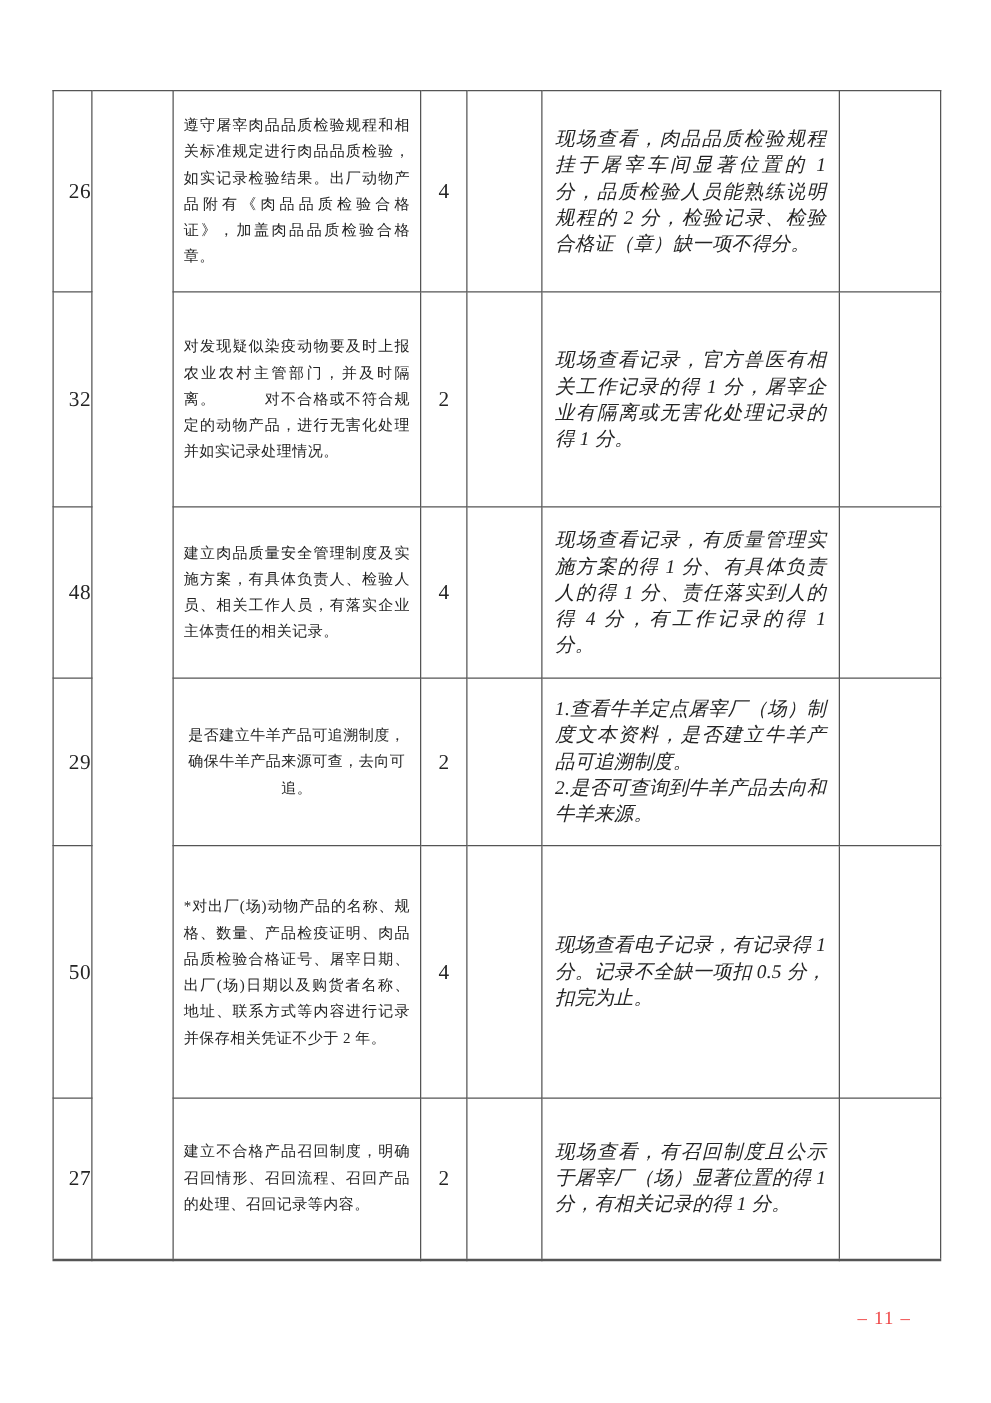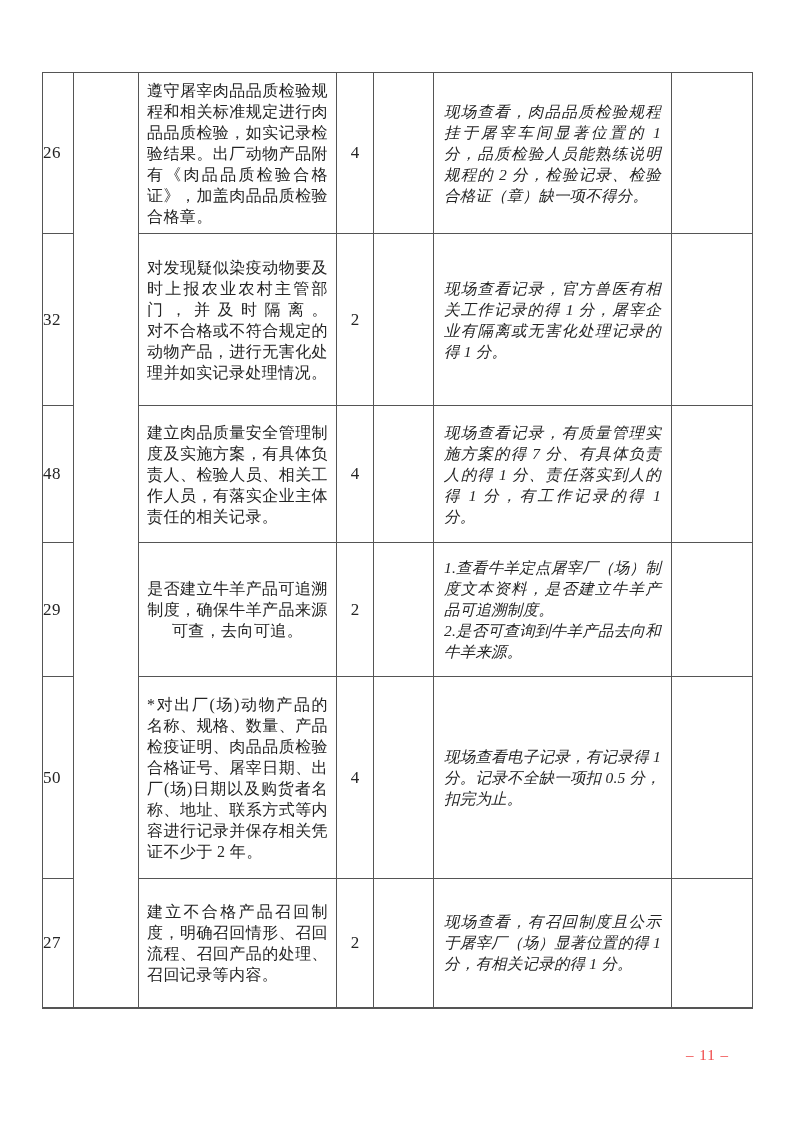--- a/index.html
+++ b/index.html
@@ -8,24 +8,24 @@
     overflow:hidden;color:var(--ink,#242424);
     font-family:"Liberation Serif","DejaVu Serif",serif;
   }
   table.score-table{
     position:absolute;left:42px;top:72px;width:710px;
     border-collapse:collapse;table-layout:fixed;
     border:1px solid var(--line,#555555);
     border-bottom:2px solid var(--line,#555555);
   }
   td{border:1px solid var(--line,#555555);vertical-align:middle;padding:0;}
-  td.no{ text-align:left;font-size:17px;letter-spacing:0.5px; }
+  td.no{ text-align:right;font-size:17px;letter-spacing:0.5px; }
   td.cat{ background:transparent; }
   td.content{
-    padding:6px 8px;font-size:16px;line-height:21px;
+    padding:6px 8px;font-size:12px;line-height:21px;
     text-align:justify;letter-spacing:0.4px;white-space:pre-wrap;
   }
   td.content.center{ text-align:center; }
   td.score{ text-align:center;font-size:17px; }
   td.method{
     padding:6px 10px;font-size:15.5px;line-height:21px;
     text-align:justify;letter-spacing:0.2px;white-space:pre-wrap;font-style:italic;
   }
   tr.r0{height:161px;} tr.r1{height:172px;} tr.r2{height:137px;}
   tr.r3{height:134px;} tr.r4{height:202px;} tr.r5{height:129px;}
@@ -65,21 +65,21 @@
         <td class="score">2</td>
         <td class="selfscore"></td>
         <td class="method">现场查看记录，官方兽医有相关工作记录的得 1 分，屠宰企业有隔离或无害化处理记录的得 1 分。</td>
         <td class="remark"></td>
       </tr>
       <tr class="r2">
         <td class="no">48</td>
         <td class="content">建立肉品质量安全管理制度及实施方案，有具体负责人、检验人员、相关工作人员，有落实企业主体责任的相关记录。</td>
         <td class="score">4</td>
         <td class="selfscore"></td>
-        <td class="method">现场查看记录，有质量管理实施方案的得 7 分、有具体负责人的得 1 分、责任落实到人的得 1 分，有工作记录的得 1 分。</td>
+        <td class="method">现场查看记录，有质量管理实施方案的得 1 分、有具体负责人的得 1 分、责任落实到人的得 4 分，有工作记录的得 1 分。</td>
         <td class="remark"></td>
       </tr>
       <tr class="r3">
         <td class="no">29</td>
         <td class="content center">是否建立牛羊产品可追溯制度，确保牛羊产品来源可查，去向可追。</td>
         <td class="score">2</td>
         <td class="selfscore"></td>
         <td class="method">1.查看牛羊定点屠宰厂（场）制度文本资料，是否建立牛羊产品可追溯制度。
 2.是否可查询到牛羊产品去向和牛羊来源。</td>
         <td class="remark"></td>

